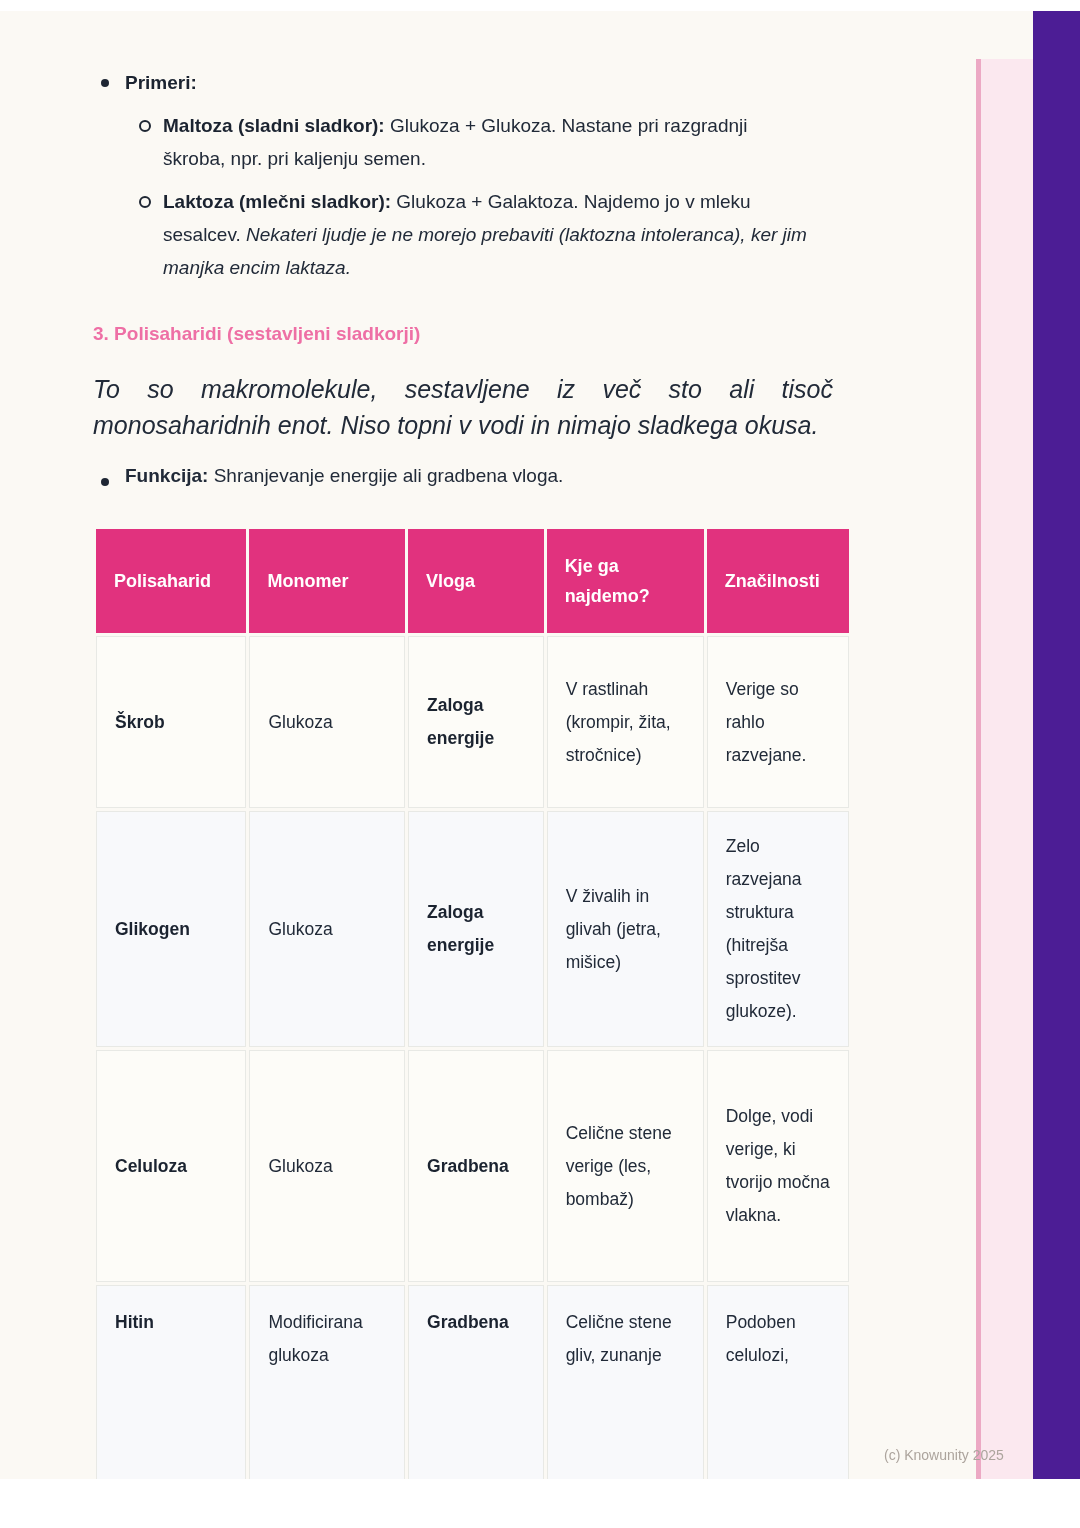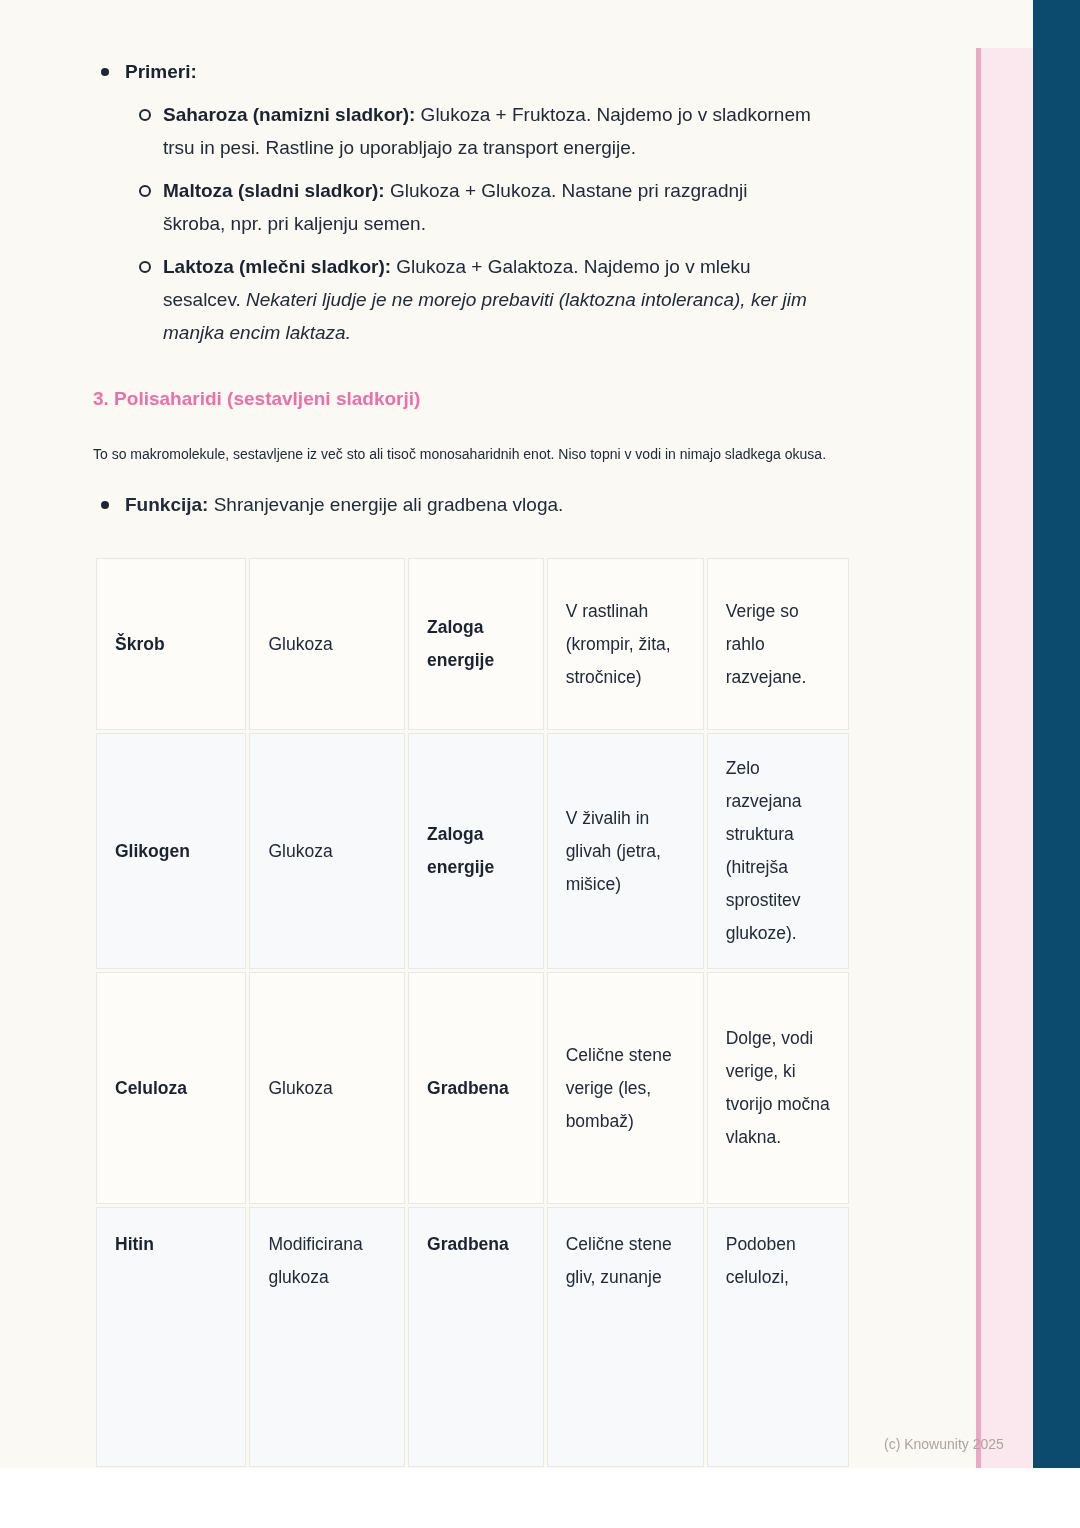--- a/index.html
+++ b/index.html
@@ -5,22 +5,23 @@
   html, body { margin: 0; padding: 0; }
   body {
     width: 1080px; height: 1528px;
     background: #ffffff;
     font-family: "Liberation Sans", "DejaVu Sans", sans-serif;
     color: #212A38;
   }
   #screen {
     position: relative;
     width: 1080px; height: 1468px;
-    background: #0c4a6e;
+    background: #4c1d95;
     overflow: hidden;
+    margin-top: 11px;
   }
   .page {
     position: absolute; left: 0; top: 0;
     width: 1033px; height: 1478px;
     background: #FBF9F4;
     overflow: hidden;
   }
   .pink-stripe {
     position: absolute; left: 976px; top: 48px;
     width: 57px; height: 1429px;
@@ -64,24 +65,25 @@
   
   .section-heading {
     margin-top: 33px;
     font-size: 19px; font-weight: bold;
     color: #EE6FA5;
     line-height: 34px;
   }
   .intro-paragraph {
     margin-top: 20px;
     width: 740px;
-    font-size: 14px; line-height: 36px;
+    font-size: 25px; line-height: 36px;
     text-align: justify;
+    font-style: italic;
   }
-  .function-item { margin-top: 16px; }
+  .function-item { margin-top: 16px; align-items: center; }
   
   table.poly {
     margin-top: 34px;
     width: 759px;
     table-layout: fixed;
     border-collapse: separate;
     border-spacing: 3px;
   }
   table.poly th {
     background: #E1327E;
@@ -114,24 +116,20 @@
   <div class="page">
     <div class="pink-stripe"></div>
 
     <div class="content">
 
       <div class="li li-main">
         <span class="dot"></span>
         <span class="main-line main-label">Primeri:</span>
       </div>
 
-      <div class="li li-sub">
-        <span class="circle"></span>
-        <div class="li-text"><b>Saharoza (namizni sladkor):</b><span> Glukoza + Fruktoza. Najdemo jo v sladkornem trsu in pesi. Rastline jo uporabljajo za transport energije.</span><em></em></div>
-      </div>
 
       <div class="li li-sub">
         <span class="circle"></span>
         <div class="li-text"><b>Maltoza (sladni sladkor):</b><span> Glukoza + Glukoza. Nastane pri razgradnji škroba, npr. pri kaljenju semen.</span><em></em></div>
       </div>
 
       <div class="li li-sub">
         <span class="circle"></span>
         <div class="li-text"><b>Laktoza (mlečni sladkor):</b><span> Glukoza + Galaktoza. Najdemo jo v mleku sesalcev. </span><em>Nekateri ljudje je ne morejo prebaviti (laktozna intoleranca), ker jim manjka encim laktaza.</em></div>
       </div>
@@ -147,20 +145,27 @@
 
       <table class="poly">
         <colgroup>
           <col style="width:20.3%">
             <col style="width:21.0%">
             <col style="width:18.3%">
           <col style="width:21.2%">
             <col style="width:19.2%">
         </colgroup>
         <tbody>
+            <tr>
+          <th>Polisaharid</th>
+          <th>Monomer</th>
+          <th>Vloga</th>
+          <th>Kje ga najdemo?</th>
+          <th>Značilnosti</th>
+        </tr>
         <tr class="row-a r1">
           <td class="name-cell">Škrob</td>
           <td>Glukoza</td>
           <td class="bold-cell">Zaloga energije</td>
           <td>V rastlinah (krompir, žita, stročnice)</td>
           <td>Verige so rahlo razvejane.</td>
         </tr>
         <tr class="row-b r2">
           <td class="name-cell">Glikogen</td>
           <td>Glukoza</td>

